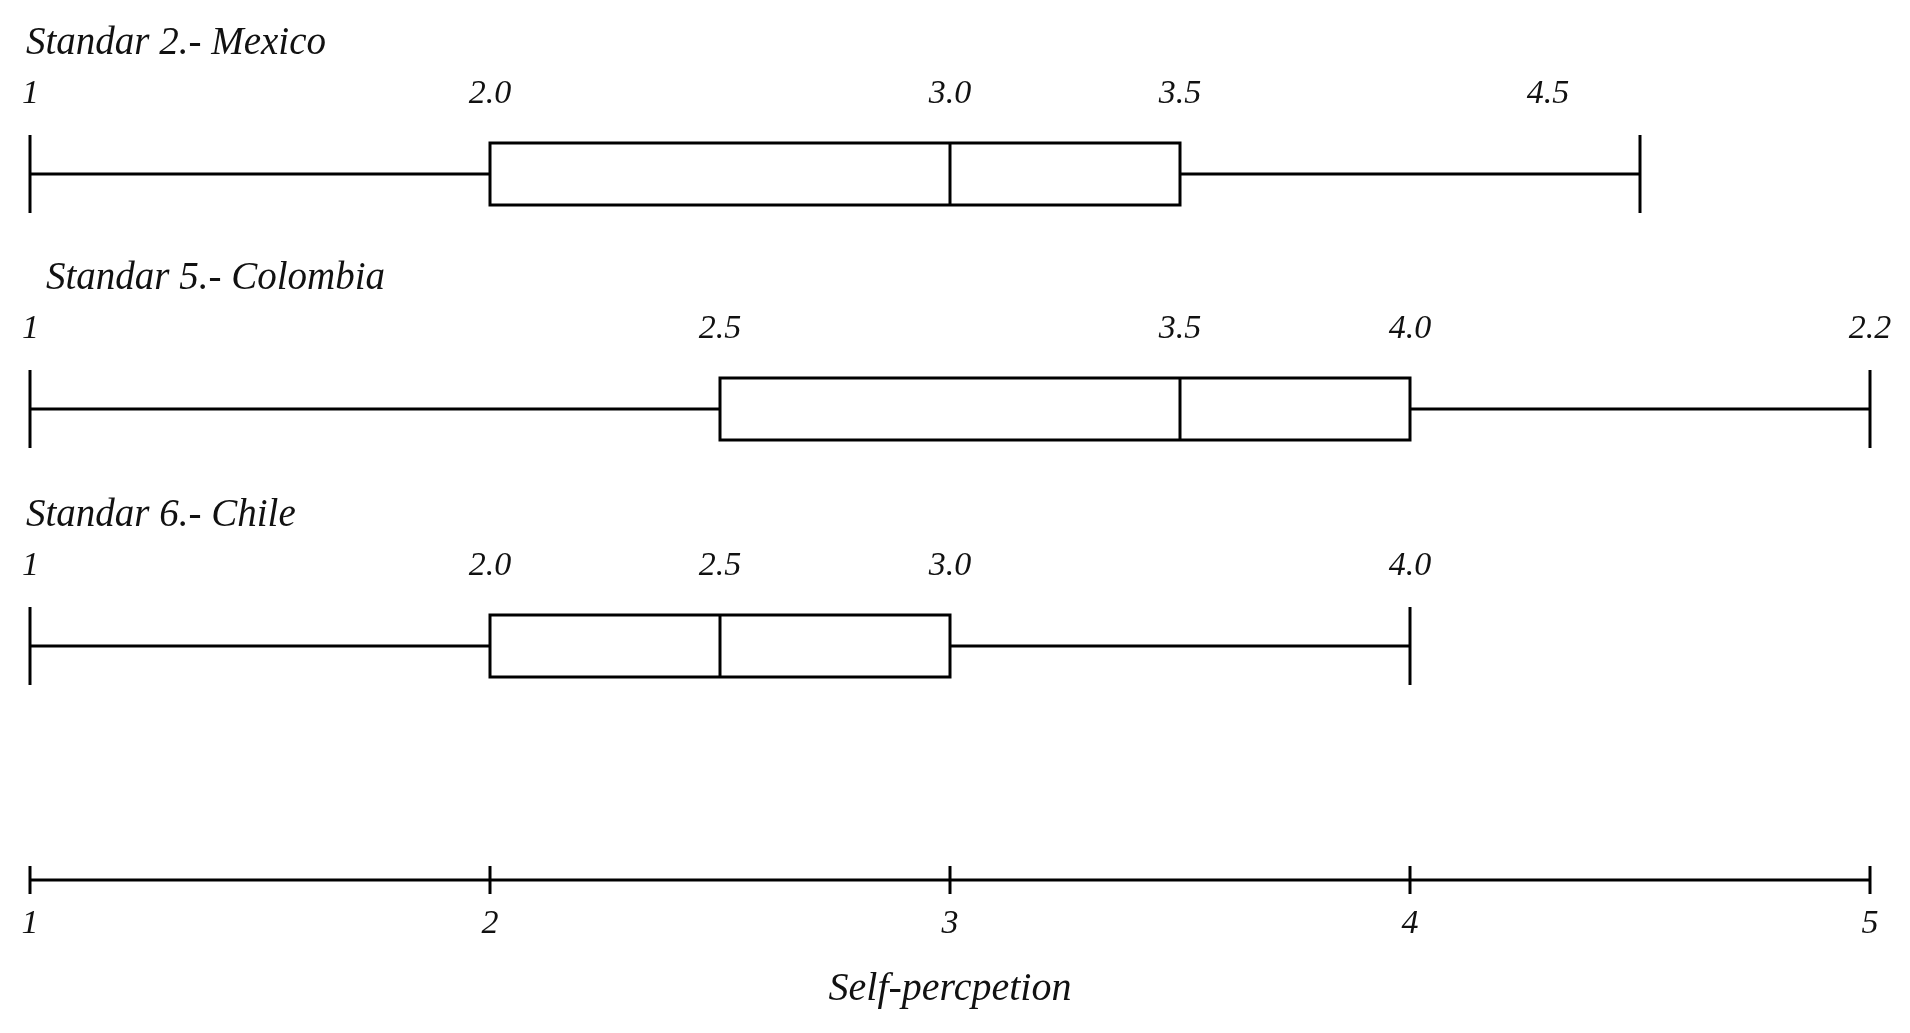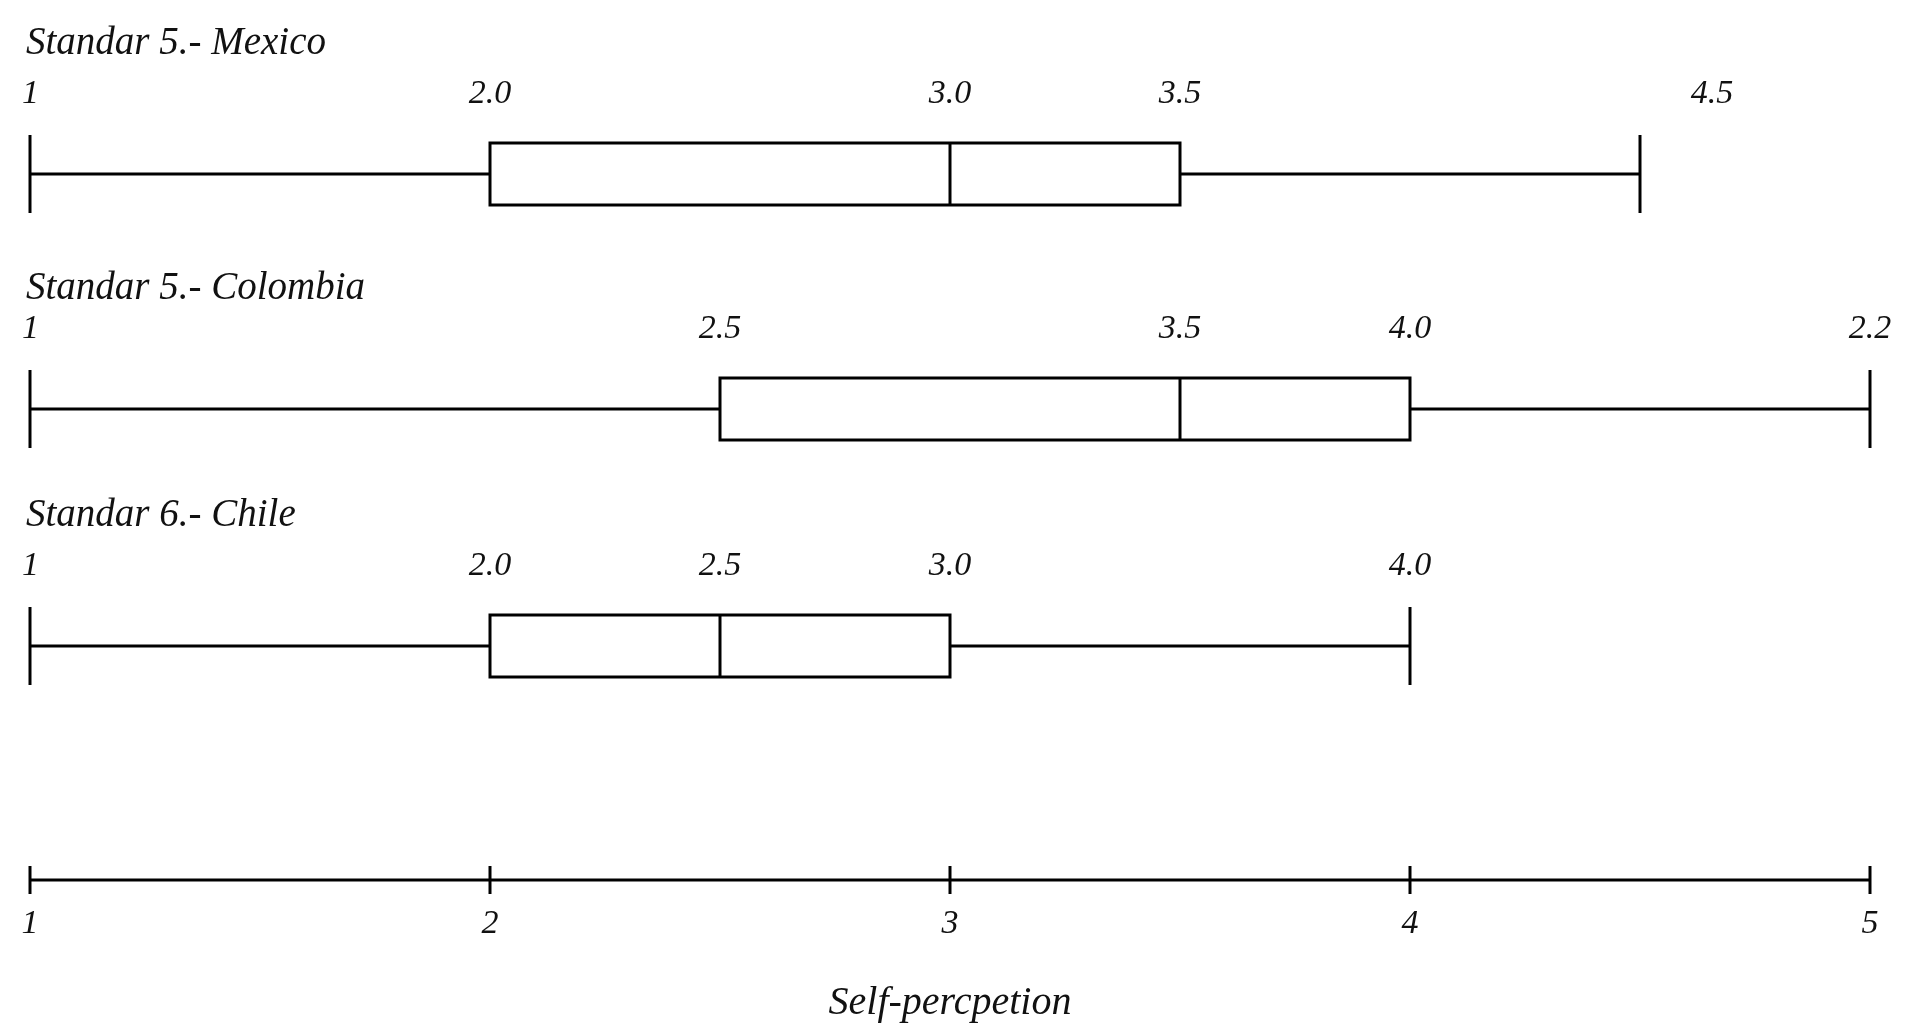--- a/index.html
+++ b/index.html
@@ -77,40 +77,40 @@
     color: #111111;
     transform: translateX(-50%);
   }
 </style>
 </head>
 <body>
 
 <div id="figure">
 
   <div class="panel" style="top: 20px; height: 197px;">
-    <div class="panel-title" style="top: 0px;">Standar 5.- Mexico</div>
+    <div class="panel-title" style="top: 0px;">Standar 2.- Mexico</div>
     <div class="labels-layer">
         <div class="vlabel left-anchored" style="top: 55px; left: 22px;">1</div>
         <div class="vlabel" style="top: 55px; left: 490px;">2.0</div>
         <div class="vlabel" style="top: 55px; left: 950px;">3.0</div>
         <div class="vlabel" style="top: 55px; left: 1180px;">3.5</div>
-        <div class="vlabel" style="top: 55px; left: 1712px;">4.5</div>
+        <div class="vlabel" style="top: 55px; left: 1548px;">4.5</div>
       </div>
     <svg class="bp-svg" xmlns="http://www.w3.org/2000/svg" viewBox="0 0 1910 98" height="98" style="top: 105px;">
         <line x1="30" y1="49" x2="490" y2="49" stroke="#000000" stroke-width="3"></line>
         <line x1="1180" y1="49" x2="1640" y2="49" stroke="#000000" stroke-width="3"></line>
         <line x1="30" y1="10" x2="30" y2="88" stroke="#000000" stroke-width="3"></line>
         <line x1="1640" y1="10" x2="1640" y2="88" stroke="#000000" stroke-width="3"></line>
         <rect x="490" y="18" width="690" height="62" fill="#ffffff" stroke="#000000" stroke-width="3"></rect>
         <line x1="950" y1="18" x2="950" y2="80" stroke="#000000" stroke-width="3"></line>
       </svg>
   </div>
 
   <div class="panel" style="top: 255px; height: 197px;">
-    <div class="panel-title" style="top: 10px;">Standar 5.- Colombia</div>
+    <div class="panel-title" style="top: 0px; margin-left: 20px;">Standar 5.- Colombia</div>
     <div class="labels-layer">
         <div class="vlabel left-anchored" style="top: 55px; left: 22px;">1</div>
         <div class="vlabel" style="top: 55px; left: 720px;">2.5</div>
         <div class="vlabel" style="top: 55px; left: 1180px;">3.5</div>
         <div class="vlabel" style="top: 55px; left: 1410px;">4.0</div>
         <div class="vlabel" style="top: 55px; left: 1870px;">2.2</div>
       </div>
     <svg class="bp-svg" xmlns="http://www.w3.org/2000/svg" viewBox="0 0 1910 98" height="98" style="top: 105px;">
         <line x1="30" y1="49" x2="720" y2="49" stroke="#000000" stroke-width="3"></line>
         <line x1="1410" y1="49" x2="1870" y2="49" stroke="#000000" stroke-width="3"></line>
@@ -149,16 +149,16 @@
         <line x1="1410" y1="6" x2="1410" y2="34" stroke="#000000" stroke-width="3"></line>
         <line x1="1870" y1="6" x2="1870" y2="34" stroke="#000000" stroke-width="3"></line>
       </svg>
     <div class="axis-ticklabels-layer">
         <div class="axis-tick-label" style="top: 905px; left: 30px;">1</div>
         <div class="axis-tick-label" style="top: 905px; left: 490px;">2</div>
         <div class="axis-tick-label" style="top: 905px; left: 950px;">3</div>
         <div class="axis-tick-label" style="top: 905px; left: 1410px;">4</div>
         <div class="axis-tick-label" style="top: 905px; left: 1870px;">5</div>
       </div>
-    <div class="axis-name" style="top: 965px; left: 950px; margin-top: 14px;">Self-percpetion</div>
+    <div class="axis-name" style="top: 965px; left: 950px;">Self-percpetion</div>
   </div>
 
 </div>
 
 </body></html>

